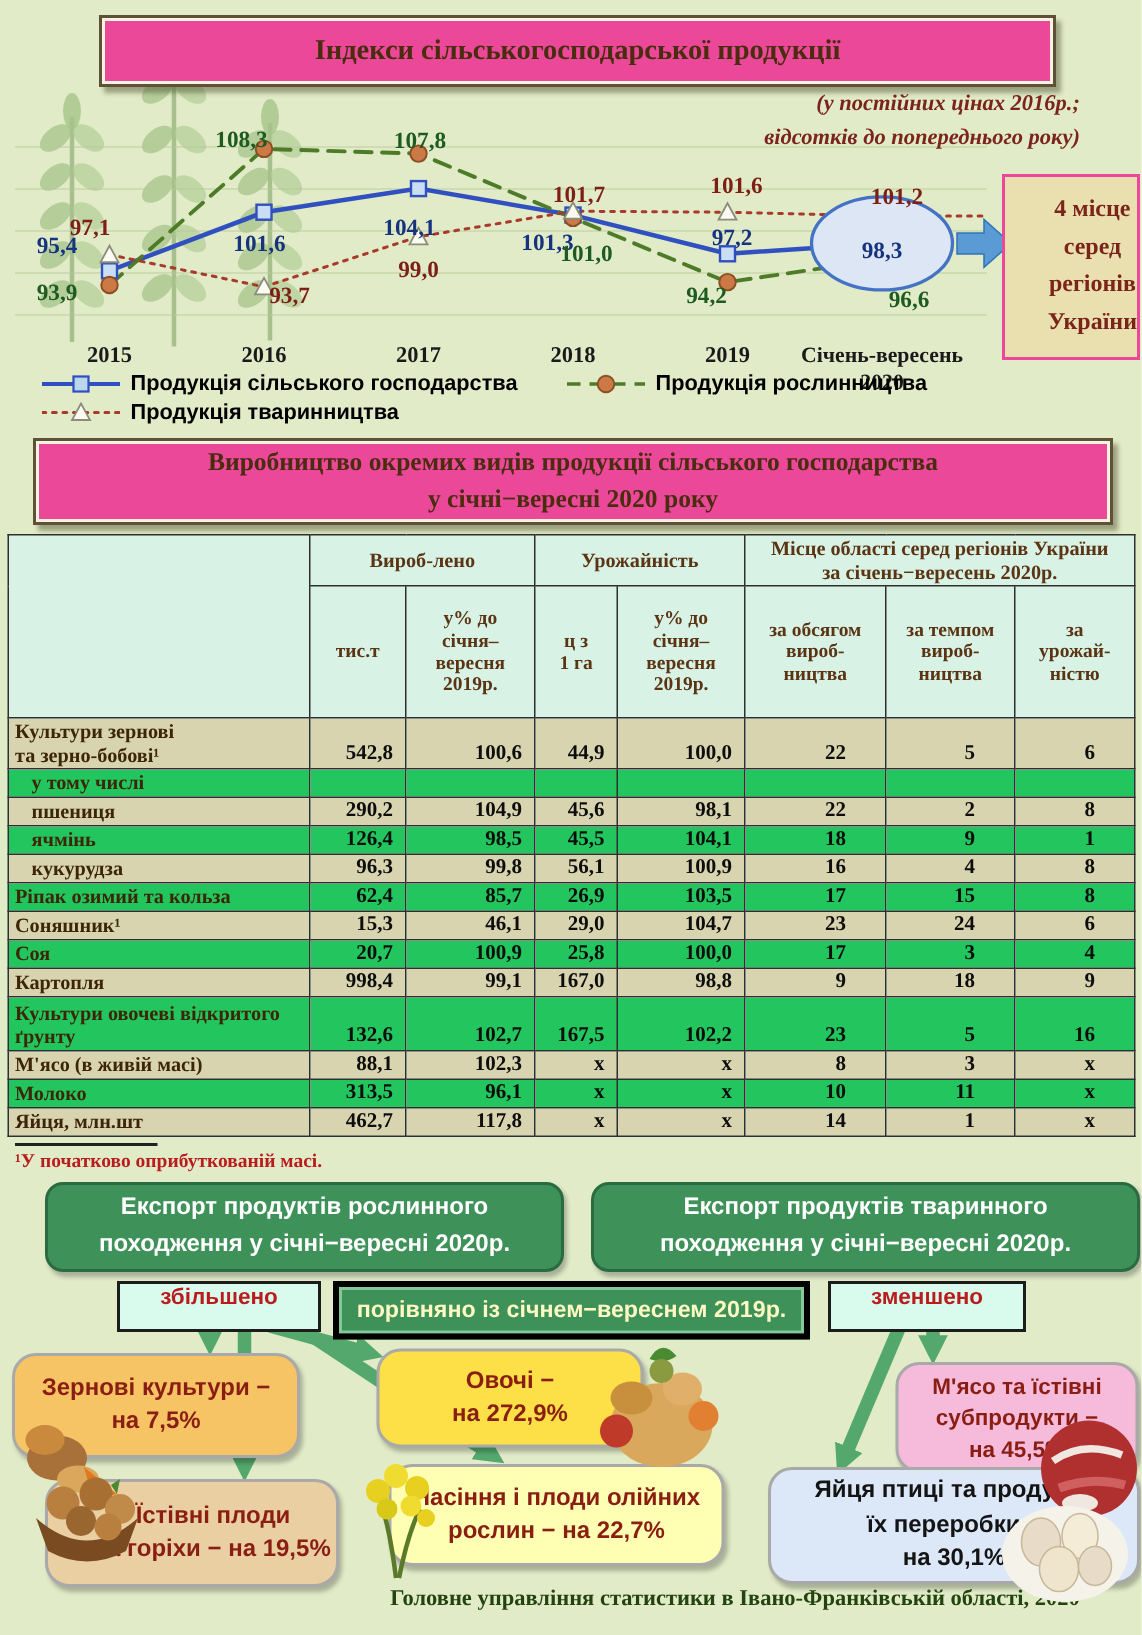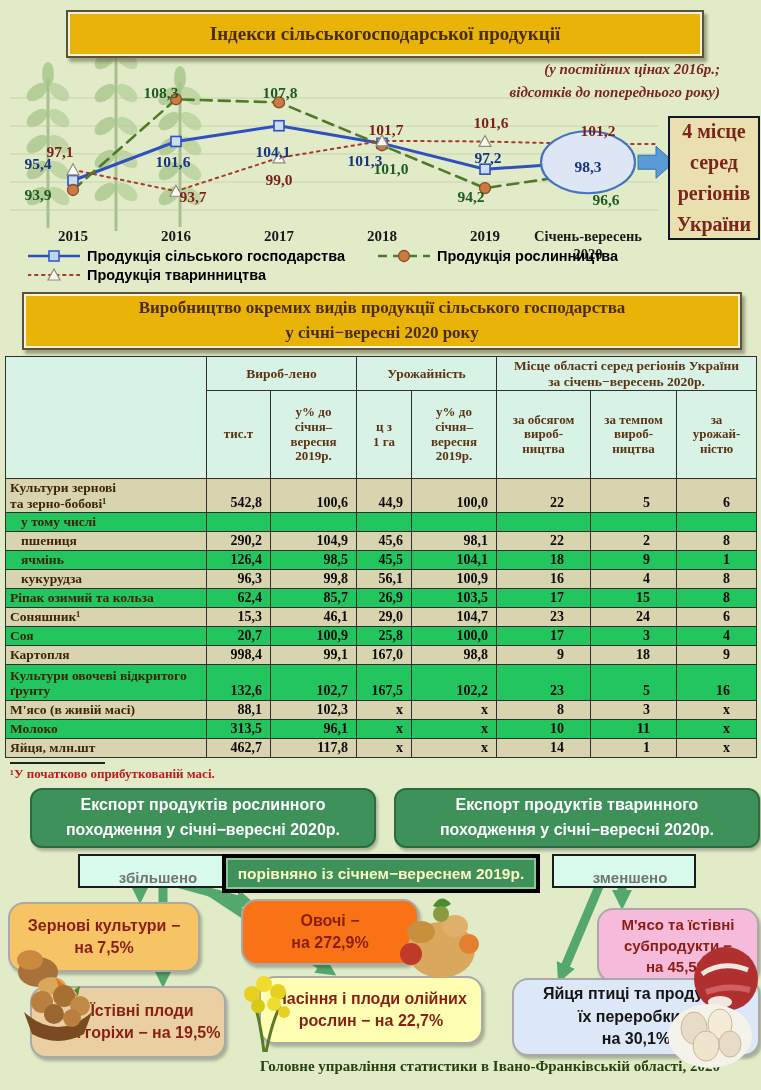--- a/index.html
+++ b/index.html
@@ -2,30 +2,30 @@
 <html><head>
 <meta charset="utf-8">
 <style>
   html,body{margin:0;padding:0;}
   .page{position:relative;width:761px;height:1090px;background:#e1ebc8;overflow:hidden;
         font-family:"Liberation Serif",serif;}
   .abs{position:absolute;}
   .pre{white-space:pre-line;}
 
   
-  .panel3d{position:absolute;background:#eab308;border:2px solid #5e5138;
+  .panel3d{position:absolute;background:#ec4899;border:2px solid #5e5138;
     box-shadow:inset 0 0 0 2px #f6f4de, 3px 4px 3px rgba(70,70,40,.45);
     display:flex;align-items:center;justify-content:center;text-align:center;z-index:3;}
   .panel-title{font-weight:bold;color:#4a2c0e;}
 
   .subtitle{font-style:italic;font-weight:bold;color:#7b241c;font-size:15px;
     text-align:right;line-height:1.55;z-index:3;}
 
-  .rank-box{background:#eadfae;border:2px solid #0f172a;color:#7b241c;font-weight:bold;
-    font-size:20px;line-height:1.55;display:flex;align-items:center;justify-content:center;
+  .rank-box{background:#eadfae;border:2px solid #ec4899;color:#7b241c;font-weight:bold;
+    font-size:16px;line-height:1.55;display:flex;align-items:center;justify-content:flex-end;
     text-align:center;z-index:3;}
 
   
   .legend{left:28px;top:248px;width:650px;z-index:3;font-family:"Liberation Sans",sans-serif;
     font-weight:bold;font-size:14.5px;color:#000000;}
   .legend-row{display:flex;align-items:center;margin-bottom:3px;}
   .legend-item{display:flex;align-items:center;}
   .legend-item span{margin-left:7px;}
 
   
@@ -49,23 +49,23 @@
   .prod-table tr.tall td,.prod-table tr.tall2 td{vertical-align:bottom;}
 
   .footnote{font-weight:bold;font-size:13px;color:#b91c1c;z-index:2;}
   .fn-rule{border-top:2px solid #222;width:95px;z-index:2;}
 
   
   .exp-header{background:#3e9158;border:2px solid #2b6b41;border-radius:12px;color:#ffffff;
     font-family:"Liberation Sans",sans-serif;font-weight:bold;font-size:16px;line-height:1.55;
     display:flex;align-items:center;justify-content:center;text-align:center;z-index:3;
     box-shadow:2px 3px 3px rgba(0,0,0,.25);}
-  .tag-box{background:#d9fbee;border:2px solid #1c1c1c;display:flex;align-items:flex-end;
+  .tag-box{background:#d9fbee;border:2px solid #1c1c1c;display:flex;align-items:flex-start;
     justify-content:center;font-family:"Liberation Sans",sans-serif;font-weight:bold;
-    font-size:15px;color:#737373;z-index:3;padding-left:12px;}
+    font-size:15px;color:#b91c1c;z-index:3;}
   .compare-box{background:#3e9158;border:4px solid #000000;box-shadow:inset 0 0 0 2px #86c89a;
     display:flex;align-items:center;justify-content:center;font-family:"Liberation Sans",sans-serif;
     font-weight:bold;font-size:15.5px;color:#fef9c3;z-index:3;}
   .item-box{border:2px solid #a9a9a9;border-radius:16px;display:flex;align-items:center;
     justify-content:center;text-align:center;font-family:Liberation Sans, sans-serif;
     font-weight:bold;font-size:16px;color:#8a1e12;line-height:1.4;z-index:3;
     box-shadow:2px 3px 3px rgba(0,0,0,.25);}
   .footer{font-weight:bold;font-size:15px;color:#23430f;text-align:center;z-index:3;}
   svg{display:block;}
 </style>
@@ -424,21 +424,21 @@
     <path d="M180,4 L246,22" stroke="#55a86d" stroke-width="9" fill="none" marker-end="url(#ah)"></path>
     <path d="M198,4 L328,90" stroke="#55a86d" stroke-width="9" fill="none" marker-end="url(#ah)"></path>
     <path d="M622,4 L622,20" stroke="#55a86d" stroke-width="9" fill="none" marker-end="url(#ah)"></path>
     <path d="M600,4 L562,94" stroke="#55a86d" stroke-width="9" fill="none" marker-end="url(#ah)"></path>
   </svg>
 
   <div class="abs item-box pre" style="left:8px;top:902px;width:188px;height:66px;background:#f6c464;">
     <span>Зернові культури −
 на 7,5%</span>
   </div>
-  <div class="abs item-box pre" style="left:241px;top:899px;width:174px;height:62px;background:#f97316;">
+  <div class="abs item-box pre" style="left:251px;top:899px;width:174px;height:62px;background:#fde047;">
     <span>Овочі −
 на 272,9%</span>
   </div>
   <div class="abs item-box pre" style="left:597px;top:908px;width:158px;height:70px;background:#f6badb;font-size:15px;">
     <span>М'ясо та їстівні
 субпродукти −
 на 45,5%</span>
   </div>
   <div class="abs item-box pre" style="left:30px;top:986px;width:192px;height:68px;background:#e9cfa2;padding-left:28px;width:164px;">
     <span>Їстівні плоди

